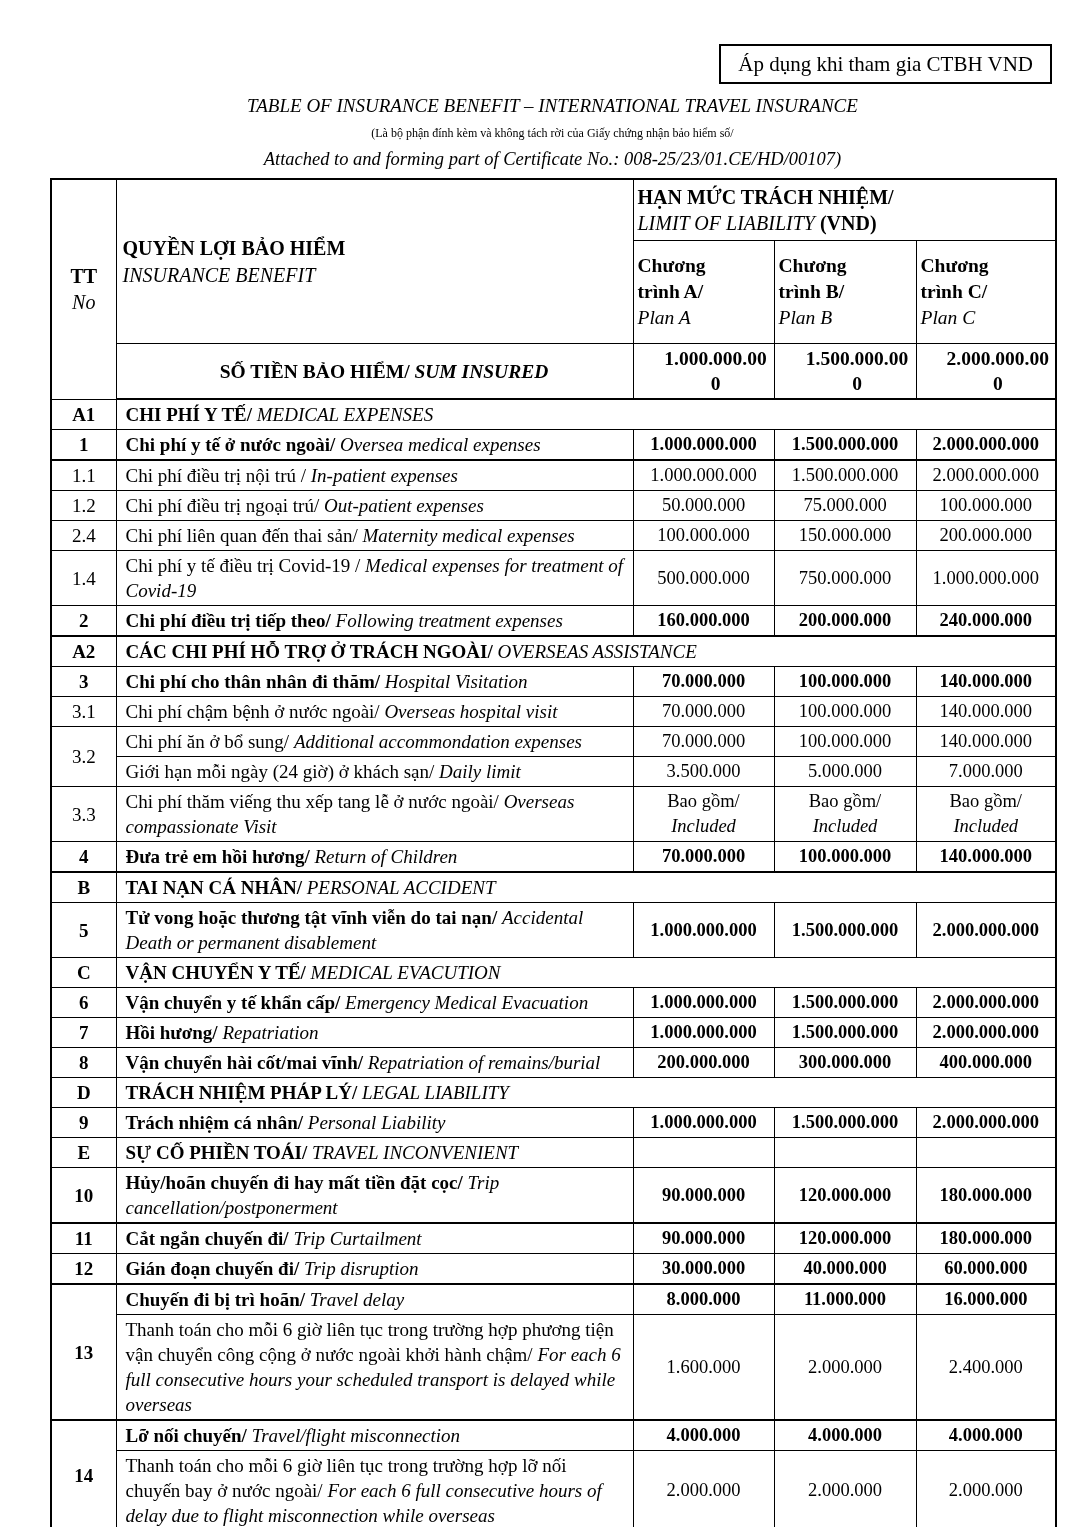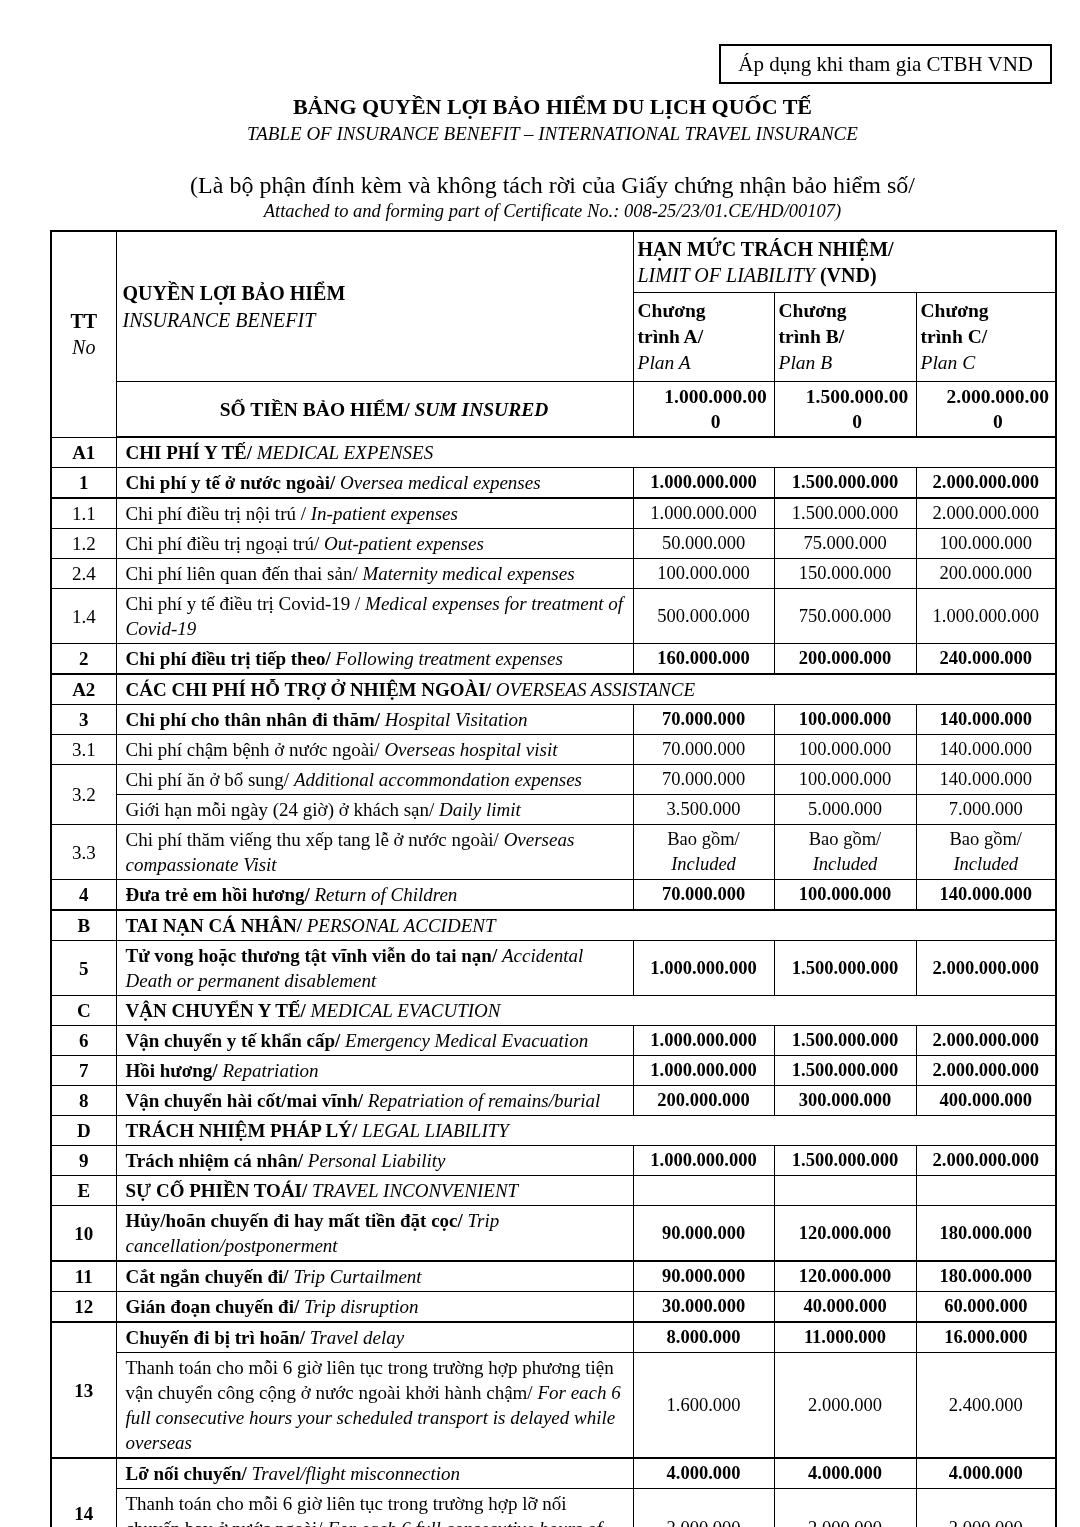--- a/index.html
+++ b/index.html
@@ -12,21 +12,21 @@
   
   .tagbox{
     margin-left:auto;margin-right:3px;width:fit-content;
     border:2px solid #000;padding:5px 17px;
     font-size:21px;line-height:26px;
   }
   
   .titles{text-align:center;margin-top:9px;}
   .title-vn{font-size:22px;font-weight:700;line-height:28px;}
   .title-en{font-size:19px;font-style:italic;line-height:26px;}
-  .note-vn{font-size:24px;line-height:28px;margin-top:24px;}
+  .note-vn{font-size:12px;line-height:28px;}
   .note-en{font-size:18.5px;font-style:italic;line-height:24px;}
   
   table.benefits{
     border-collapse:collapse;table-layout:fixed;width:1005px;margin-top:7px;
     border:2.5px solid #000;
   }
   .benefits td{
     border:1px solid #000;vertical-align:middle;
     font-size:19px;line-height:25px;padding:2px 6px;
     word-wrap:break-word;
@@ -35,35 +35,34 @@
   td.benefit{text-align:left;padding:2px 9px;}
   td.val{text-align:center;font-size:18.5px;padding:2px 4px;}
   .b{font-weight:700;}
   .i{font-style:italic;}
   tr.hb > td, td.hbc{border-bottom:2.5px solid #000;}
   
   td.hcell{}
   td.tt-h{font-size:20px;line-height:26px;}
   td.benefit-h{font-size:20px;line-height:27px;}
   td.limit-h{font-size:20px;line-height:26px;padding:4px 4px;}
-  td.plan{font-size:19.5px;line-height:26px;padding:5px 4px;}
+  td.plan{font-size:19.5px;line-height:26px;padding:12px 4px;}
   tr.sum td{font-size:19.5px;padding-left:28px;}
   tr.sum td.benefit{text-align:center;}
 </style>
 </head>
 <body>
 
 <div class="page">
 
   <div class="tagbox">
     <span>Áp dụng khi tham gia CTBH VND</span>
   </div>
 
   <div class="titles">
-    <div class="title-vn">BẢNG QUYỀN LỢI BẢO HIỂM DU LỊCH QUỐC TẾ</div>
     <div class="title-en">TABLE OF INSURANCE BENEFIT – INTERNATIONAL TRAVEL INSURANCE</div>
     <div class="note-vn">(Là bộ phận đính kèm và không tách rời của Giấy chứng nhận bảo hiểm số/</div>
     <div class="note-en">Attached to and forming part of Certificate No.: 008-25/23/01.CE/HD/00107)</div>
   </div>
 
   <table class="benefits">
     <colgroup>
       <col style="width:65px">
         <col style="width:517px">
       <col style="width:141px">
@@ -151,21 +150,21 @@
         </tr>
         <tr class="hb">
           <td class="tt"><span class="b">2</span></td>
           <td class="benefit"><span class="b">Chi phí điều trị tiếp theo/ </span><span class="i">Following treatment expenses</span></td>
           <td class="val b">160.000.000</td>
           <td class="val b">200.000.000</td>
           <td class="val b">240.000.000</td>
         </tr>
         <tr>
           <td class="tt"><span class="b">A2</span></td>
-          <td class="benefit sec" colspan="4"><span class="b">CÁC CHI PHÍ HỖ TRỢ Ở NHIỆM NGOÀI/</span><span class="i"> OVERSEAS ASSISTANCE</span></td>
+          <td class="benefit sec" colspan="4"><span class="b">CÁC CHI PHÍ HỖ TRỢ Ở TRÁCH NGOÀI/</span><span class="i"> OVERSEAS ASSISTANCE</span></td>
         </tr>
         <tr>
           <td class="tt"><span class="b">3</span></td>
           <td class="benefit"><span class="b">Chi phí cho thân nhân đi thăm/ </span><span class="i">Hospital Visitation</span></td>
           <td class="val b">70.000.000</td>
           <td class="val b">100.000.000</td>
           <td class="val b">140.000.000</td>
         </tr>
         <tr>
           <td class="tt"><span>3.1</span></td>

